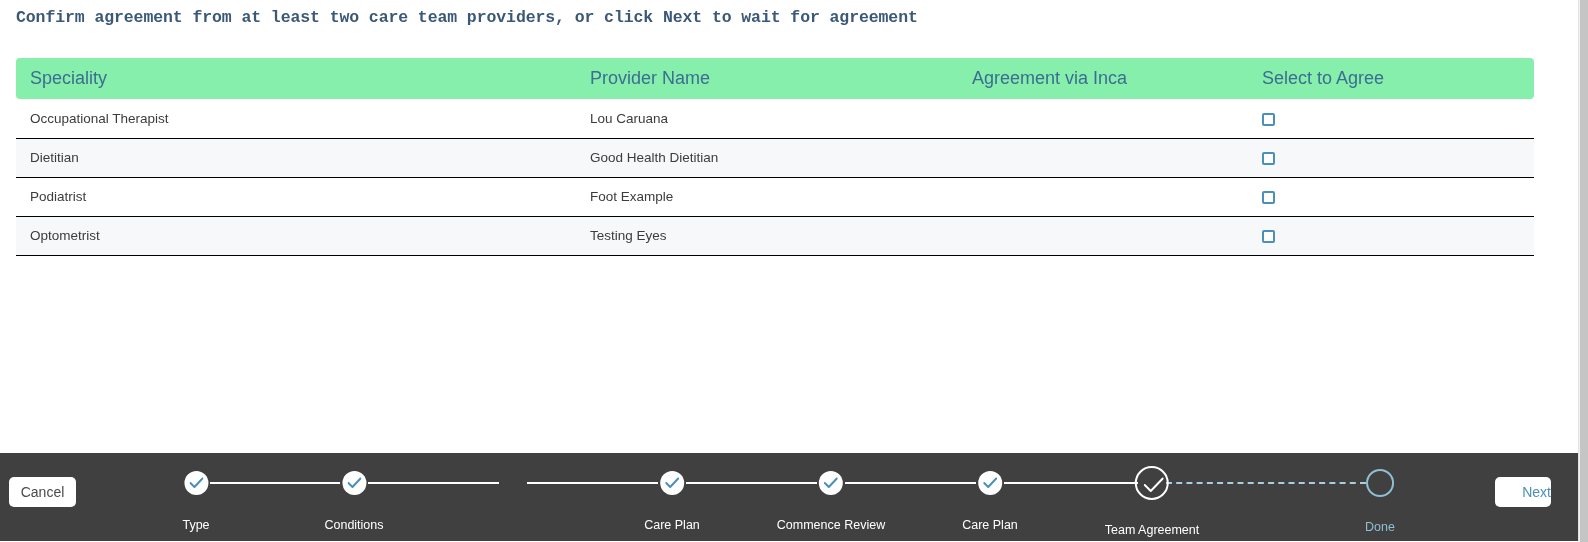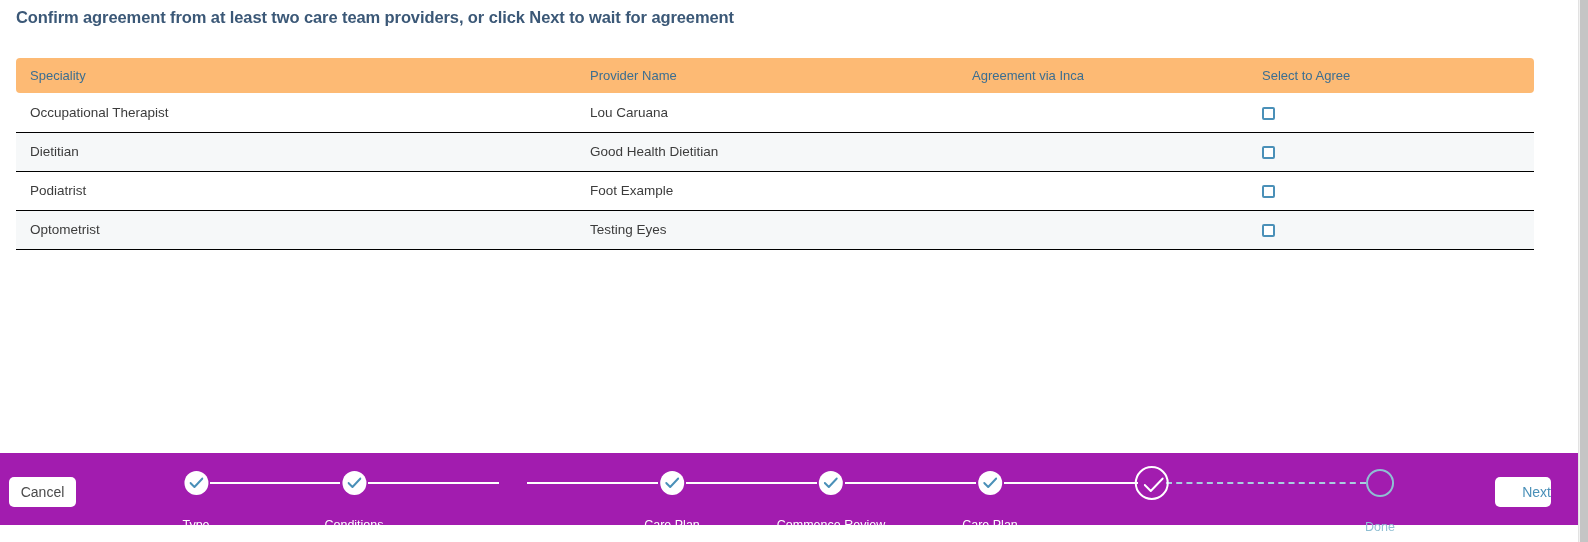--- a/index.html
+++ b/index.html
@@ -30,40 +30,41 @@
 
   .page-title {
     position: absolute;
     left: 16px;
     top: 8px;
     font-size: 16.5px;
     font-weight: bold;
     color: #3b5877;
     letter-spacing: -0.1px;
     white-space: nowrap;
+    font-family: Liberation Mono, monospace;
   }
 
   
   .table-wrap {
     position: absolute;
     left: 16px;
     top: 58px;
     width: 1518px;
   }
 
   .grid {
     width: 100%;
     border-collapse: collapse;
     table-layout: fixed;
   }
 
   .grid th {
-    background: #fdba74;
+    background: #86efac;
     color: #3b6e91;
-    font-size: 13px;
+    font-size: 18px;
     font-weight: normal;
     text-align: left;
     padding: 10px 0 10px 14px;
     height: 33px;
     vertical-align: middle;
   }
   .grid th.c0 { border-top-left-radius: 4px; border-bottom-left-radius: 4px; }
   .grid th.c3 { border-top-right-radius: 4px; border-bottom-right-radius: 4px; }
 
   .grid td {
@@ -111,22 +112,22 @@
     height: 542px;
     background: #c5c5c5;
   }
 
   
   .footer {
     position: absolute;
     left: 0;
     top: 453px;
     width: 1578px;
-    height: 72px;
-    background: #a21caf;
+    height: 88px;
+    background: #404040;
   }
 
   .btn {
     position: absolute;
     background: #ffffff;
     border: none;
     border-radius: 5px;
     font-family: "Liberation Sans", sans-serif;
     font-size: 14px;
     cursor: pointer;

